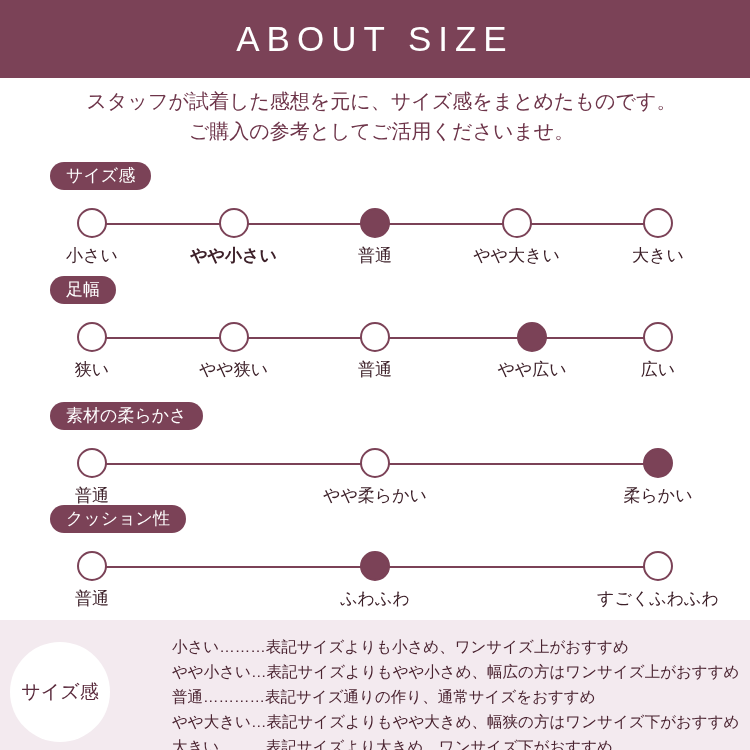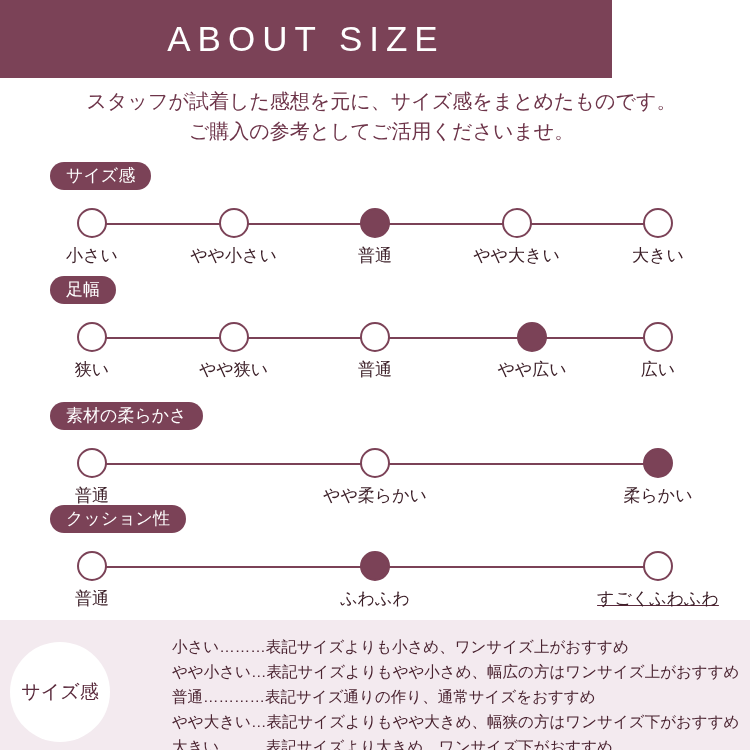--- a/index.html
+++ b/index.html
@@ -15,21 +15,21 @@
   .page {
     position: relative;
     width: 750px;
     height: 750px;
     background: #ffffff;
   }
   
   .header-band {
     position: absolute;
     left: 0; top: 0;
-    width: 612px;
+    width: 750px;
     height: 78px;
     background: #7b4257;
     display: flex;
     align-items: center;
     justify-content: center;
   }
   .header-title {
     color: #ffffff;
     font-size: 35px;
     letter-spacing: 7px;
@@ -142,104 +142,104 @@
   <div class="section" id="sec0" style="top:162px;">
     <div class="tag-wrap">
       <span class="tag">サイズ感</span>
     </div>
     <div class="scale">
       <div class="line"></div>
     <div class="node" style="left: 92px; text-align: center;">
           <div class="dot"></div>
           <div class="lbl">小さい</div>
         </div>
+        <div class="node" style="left: 233.5px; font-weight: bold;">
+          <div class="dot"></div>
+          <div class="lbl">やや小さい</div>
+        </div>
+        <div class="node" style="left: 375px;">
+          <div class="dot filled"></div>
+          <div class="lbl">普通</div>
+        </div>
+        <div class="node" style="left: 516.5px;">
+          <div class="dot"></div>
+          <div class="lbl">やや大きい</div>
+        </div>
+        <div class="node" style="left: 658px;">
+          <div class="dot"></div>
+          <div class="lbl">大きい</div>
+        </div>
+      </div>
+  </div>
+
+  <div class="section" id="sec1" style="top:276px;">
+    <div class="tag-wrap">
+      <span class="tag">足幅</span>
+    </div>
+    <div class="scale">
+      <div class="line"></div>
+    <div class="node" style="left: 92px;">
+          <div class="dot"></div>
+          <div class="lbl">狭い</div>
+        </div>
         <div class="node" style="left: 233.5px;">
           <div class="dot"></div>
-          <div class="lbl">やや小さい</div>
-        </div>
-        <div class="node" style="left: 375px;">
-          <div class="dot filled"></div>
-          <div class="lbl">普通</div>
-        </div>
-        <div class="node" style="left: 516.5px;">
-          <div class="dot"></div>
-          <div class="lbl">やや大きい</div>
-        </div>
-        <div class="node" style="left: 658px;">
-          <div class="dot"></div>
-          <div class="lbl">大きい</div>
-        </div>
-      </div>
-  </div>
-
-  <div class="section" id="sec1" style="top:276px;">
-    <div class="tag-wrap">
-      <span class="tag">足幅</span>
+          <div class="lbl">やや狭い</div>
+        </div>
+        <div class="node" style="left: 375px;">
+          <div class="dot"></div>
+          <div class="lbl">普通</div>
+        </div>
+        <div class="node" style="left: 532px;">
+          <div class="dot filled"></div>
+          <div class="lbl">やや広い</div>
+        </div>
+        <div class="node" style="left: 658px;">
+          <div class="dot"></div>
+          <div class="lbl">広い</div>
+        </div>
+      </div>
+  </div>
+
+  <div class="section" id="sec2" style="top:402px;">
+    <div class="tag-wrap">
+      <span class="tag">素材の柔らかさ</span>
     </div>
     <div class="scale">
       <div class="line"></div>
     <div class="node" style="left: 92px;">
           <div class="dot"></div>
-          <div class="lbl">狭い</div>
-        </div>
-        <div class="node" style="left: 233.5px;">
-          <div class="dot"></div>
-          <div class="lbl">やや狭い</div>
-        </div>
-        <div class="node" style="left: 375px;">
-          <div class="dot"></div>
-          <div class="lbl">普通</div>
-        </div>
-        <div class="node" style="left: 532px;">
-          <div class="dot filled"></div>
-          <div class="lbl">やや広い</div>
-        </div>
-        <div class="node" style="left: 658px;">
-          <div class="dot"></div>
-          <div class="lbl">広い</div>
-        </div>
-      </div>
-  </div>
-
-  <div class="section" id="sec2" style="top:402px;">
-    <div class="tag-wrap">
-      <span class="tag">素材の柔らかさ</span>
+          <div class="lbl">普通</div>
+        </div>
+        <div class="node" style="left: 658px;">
+          <div class="dot filled"></div>
+          <div class="lbl">柔らかい</div>
+        </div>
+        <div class="node" style="left: 375px;">
+          <div class="dot"></div>
+          <div class="lbl">やや柔らかい</div>
+        </div>
+      </div>
+  </div>
+
+  <div class="section" id="sec3" style="top:505px;">
+    <div class="tag-wrap">
+      <span class="tag">クッション性</span>
     </div>
     <div class="scale">
       <div class="line"></div>
     <div class="node" style="left: 92px;">
           <div class="dot"></div>
           <div class="lbl">普通</div>
         </div>
-        <div class="node" style="left: 658px;">
-          <div class="dot filled"></div>
-          <div class="lbl">柔らかい</div>
-        </div>
-        <div class="node" style="left: 375px;">
-          <div class="dot"></div>
-          <div class="lbl">やや柔らかい</div>
-        </div>
-      </div>
-  </div>
-
-  <div class="section" id="sec3" style="top:505px;">
-    <div class="tag-wrap">
-      <span class="tag">クッション性</span>
-    </div>
-    <div class="scale">
-      <div class="line"></div>
-    <div class="node" style="left: 92px;">
-          <div class="dot"></div>
-          <div class="lbl">普通</div>
-        </div>
         <div class="node" style="left: 375px;">
           <div class="dot filled"></div>
           <div class="lbl">ふわふわ</div>
         </div>
-        <div class="node" style="left: 658px; text-decoration: underline;">
+        <div class="node" style="left: 658px;">
           <div class="dot"></div>
           <div class="lbl">すごくふわふわ</div>
         </div>
       </div>
   </div>
 
   <div class="footer">
     <div class="footer-badge">サイズ感</div>
     <div class="footer-lines" id="footer-lines">
         <div>小さい………表記サイズよりも小さめ、ワンサイズ上がおすすめ</div>

